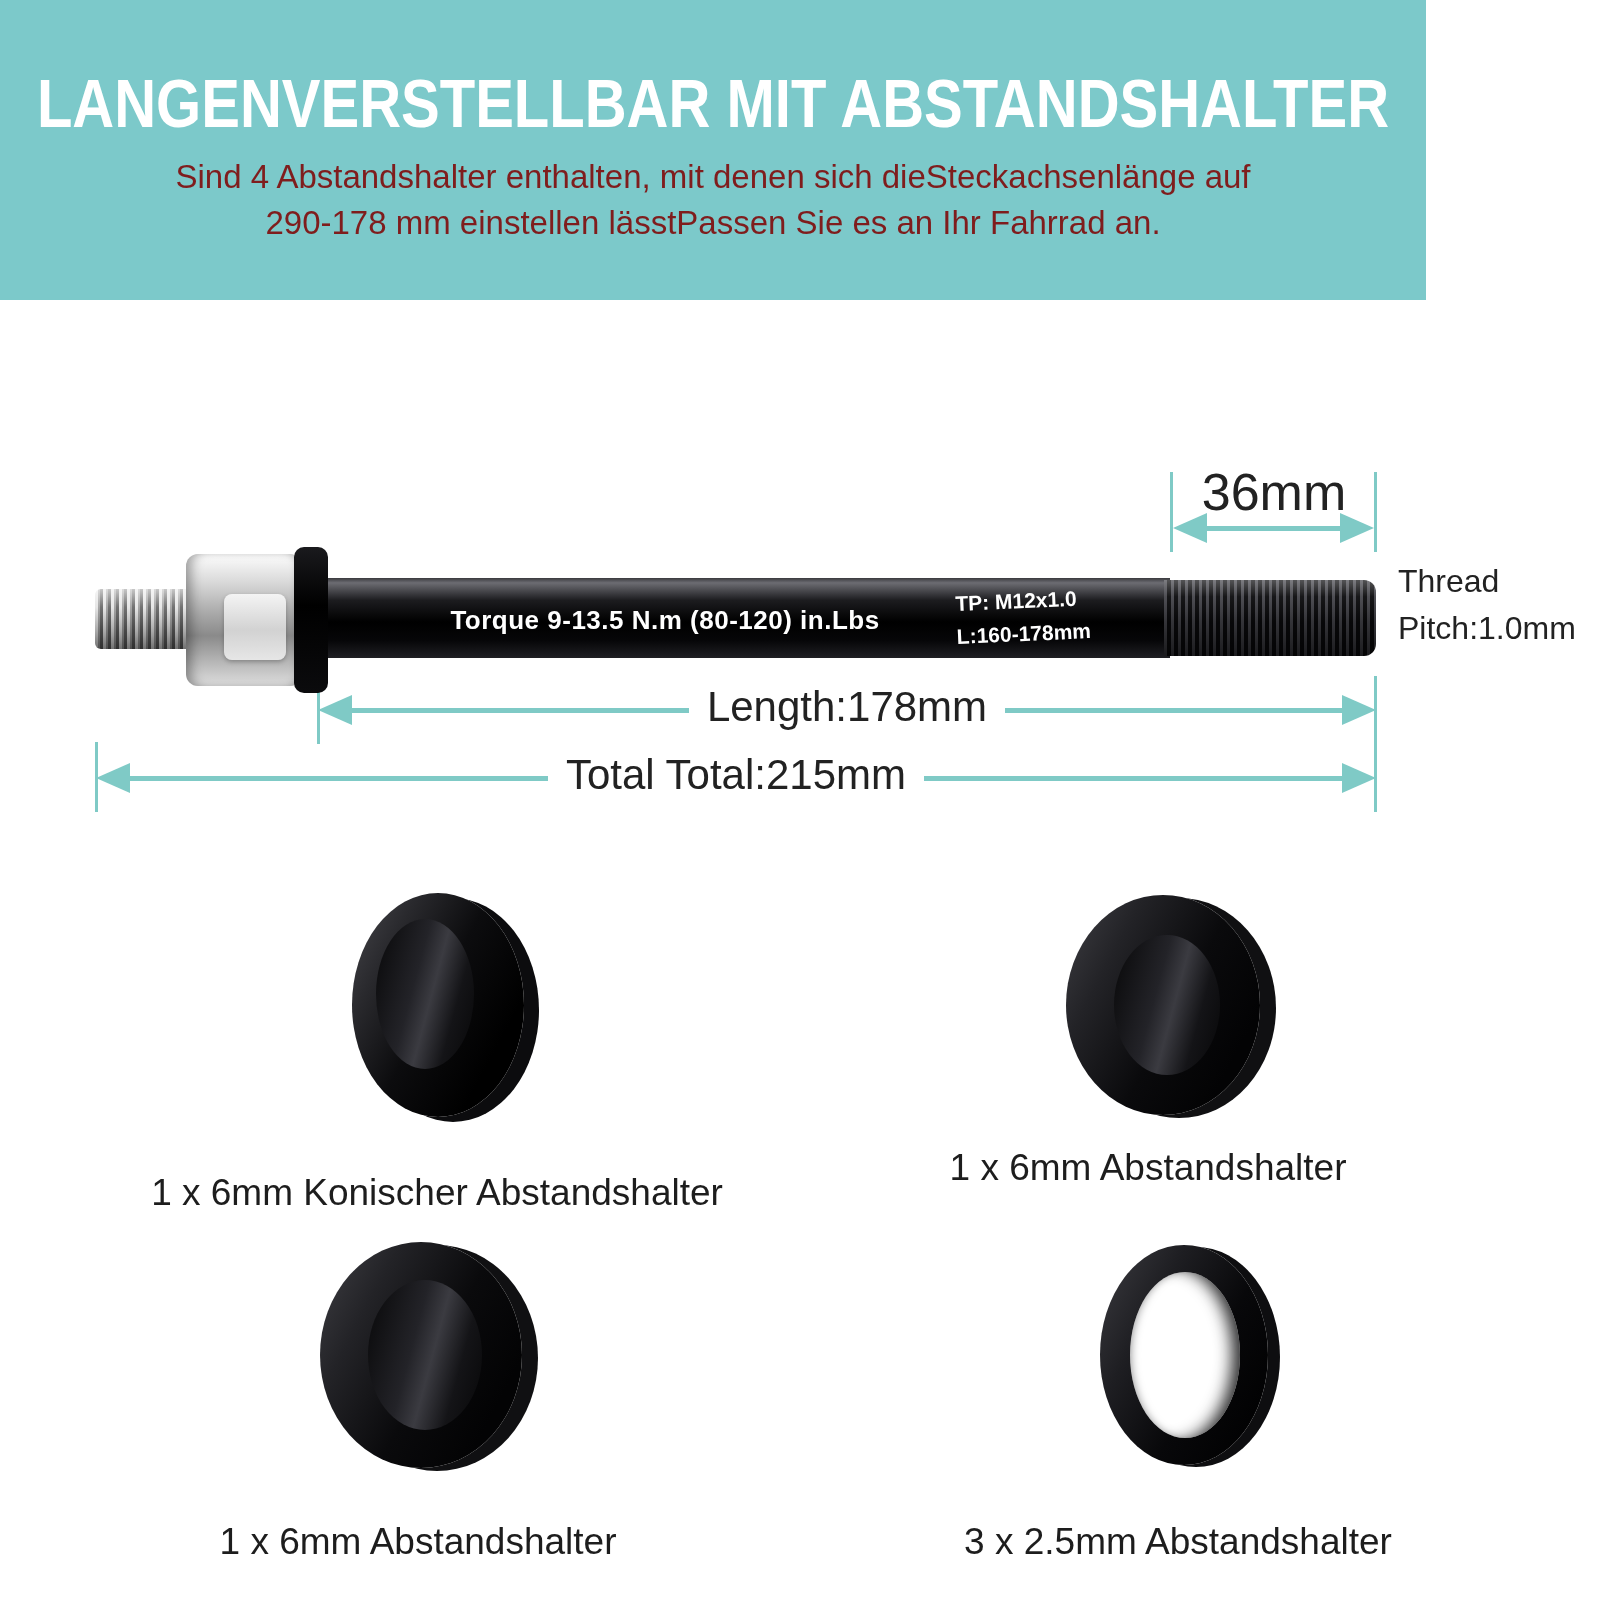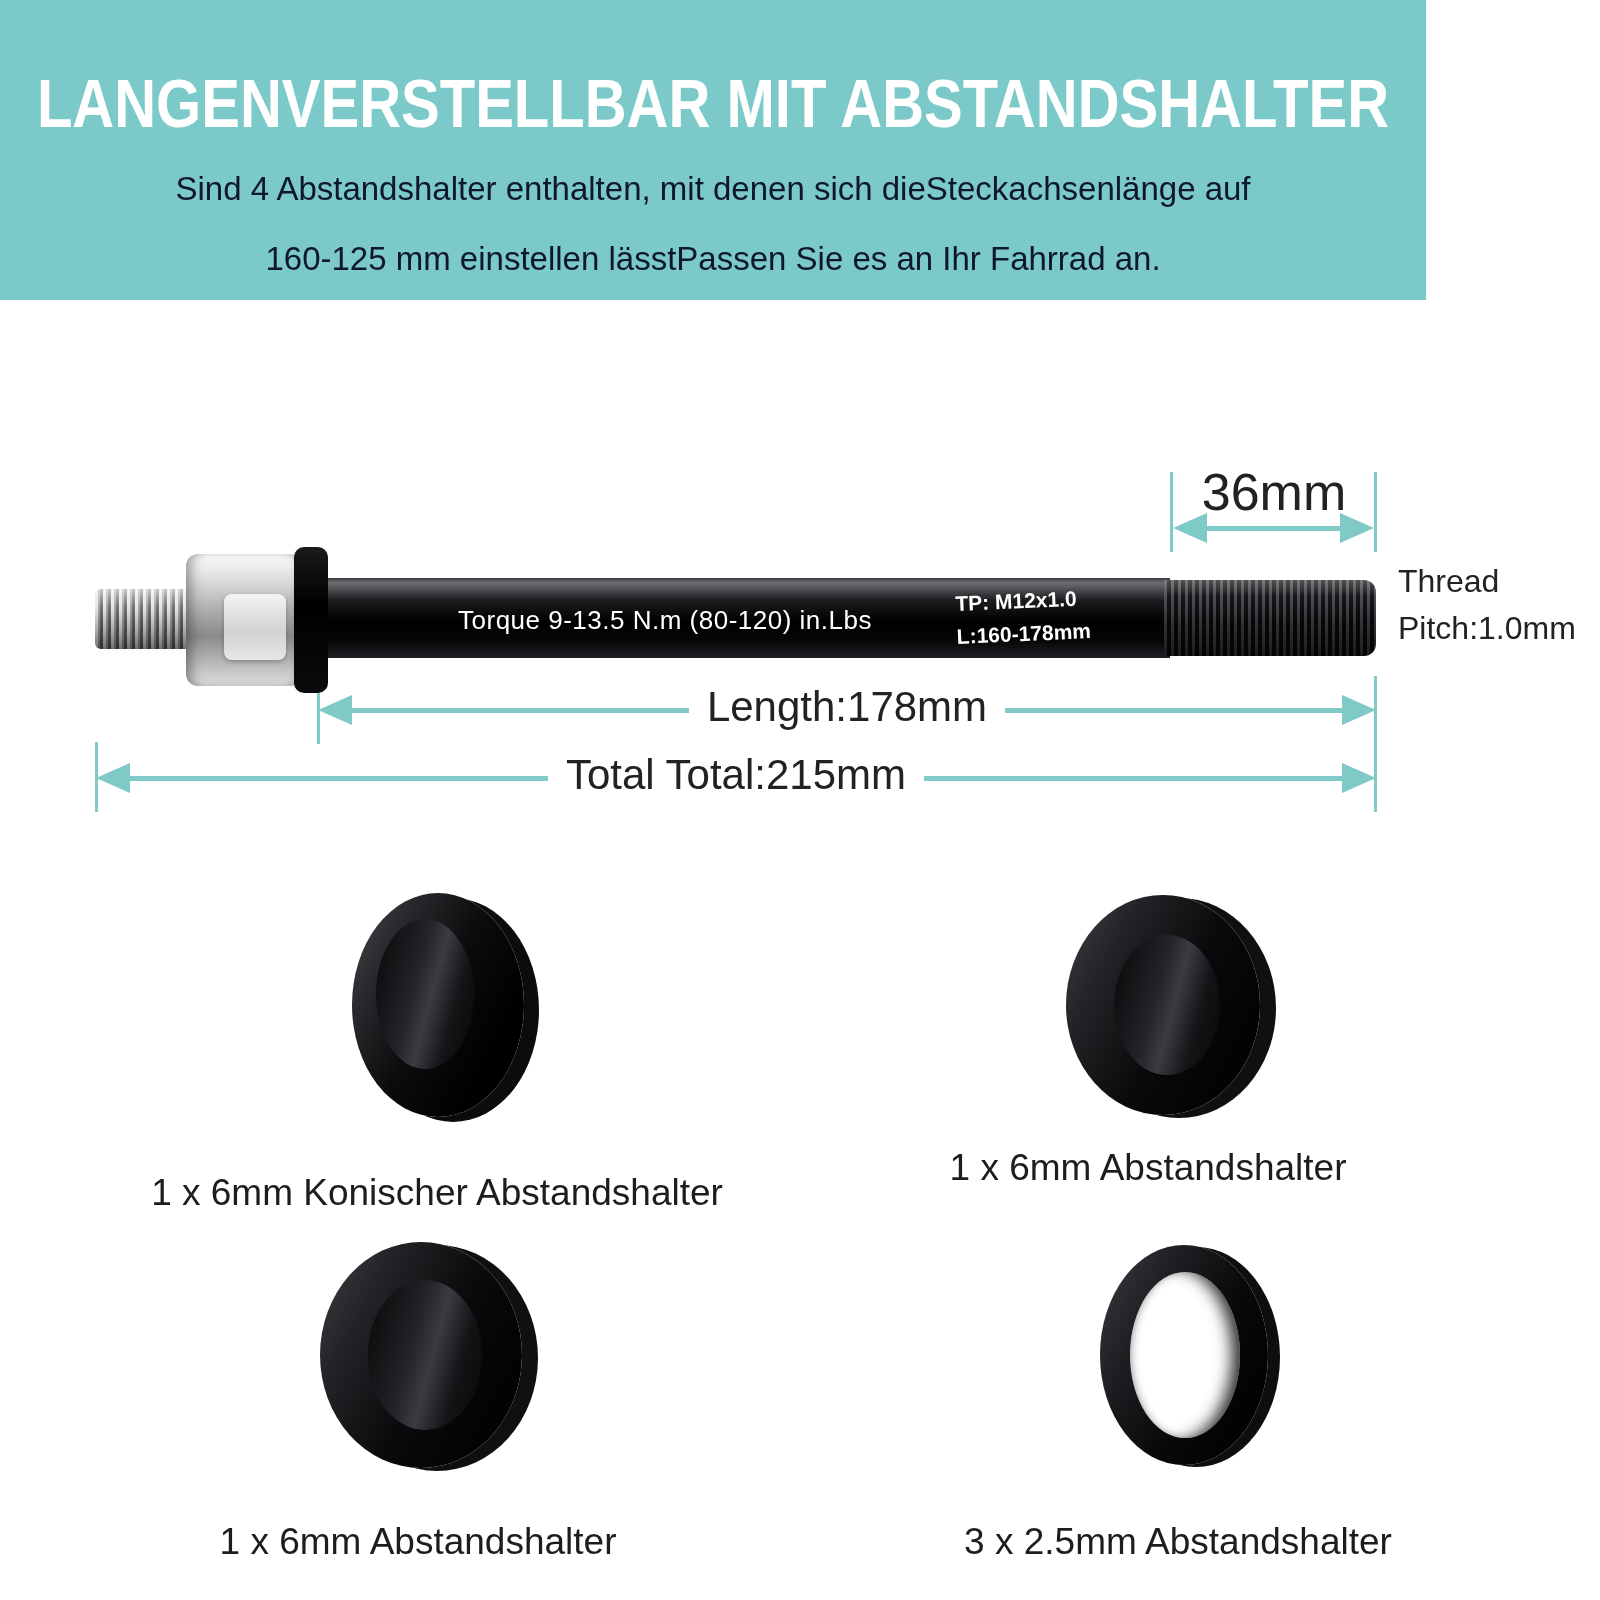--- a/index.html
+++ b/index.html
@@ -4,42 +4,42 @@
 <style>
   html,body{margin:0;padding:0;background:#fff;}
   .canvas{position:relative;width:1600px;height:1600px;background:#ffffff;overflow:hidden;
           font-family:"Liberation Sans", sans-serif;}
 
   
   .banner{position:absolute;left:0;top:0;width:1426px;height:300px;background:var(--teal-banner);
           display:flex;flex-direction:column;align-items:center;}
   .banner h1{margin:74px 0 22px 0;font-size:58px;font-weight:800;color:#fff;letter-spacing:0px;
              line-height:1;transform:scaleY(1.18);white-space:nowrap;}
-  .banner .sub{margin:12px;font-size:33px;color:#0f172a;line-height:46px;text-align:center;white-space:nowrap;}
+  .banner .sub{margin:0;font-size:33px;color:#7f1d1d;line-height:46px;text-align:center;white-space:nowrap;}
 
   
   .part{position:absolute;}
   .stub{left:95px;top:589px;width:103px;height:60px;border-radius:6px 2px 2px 6px;
         background-image:linear-gradient(180deg,rgba(255,255,255,.65) 0%,rgba(255,255,255,.12) 30%,rgba(0,0,0,.25) 70%,rgba(0,0,0,.5) 100%),
         repeating-linear-gradient(90deg,#e3e3e3 0 3px,#9b9b9b 3px 5px,#5f5f5f 5px 8px);}
   .head{left:186px;top:554px;width:116px;height:132px;border-radius:12px;
         background:linear-gradient(180deg,#fdfdfd 0%,#d8d8d8 22%,#a9a9a9 45%,#8a8a8a 62%,#b7b7b7 82%,#dedede 100%);
         box-shadow:inset 10px 0 12px -5px rgba(0,0,0,.35), inset -8px 0 10px -5px rgba(0,0,0,.35);}
   .facet{position:absolute;left:38px;top:40px;width:62px;height:66px;border-radius:8px;
          background:linear-gradient(180deg,#f4f4f4 0%,#d2d2d2 55%,#e6e6e6 100%);
          box-shadow:0 2px 4px rgba(0,0,0,.25);}
   .collar{left:294px;top:547px;width:34px;height:146px;border-radius:10px;
           background:linear-gradient(180deg,#1a1a1d 0%,#000 40%,#0b0b0d 100%);z-index:3;}
   .shaft{left:320px;top:578px;width:850px;height:80px;
          background:linear-gradient(180deg,#3a3a3e 0%,#6c6c72 6%,#1c1c1f 28%,#000 55%,#060608 78%,#202024 100%);}
   .threadsR{left:1164px;top:580px;width:212px;height:76px;border-radius:0 12px 12px 0;
         background-image:linear-gradient(180deg,rgba(255,255,255,.30) 0%,rgba(255,255,255,.05) 22%,rgba(0,0,0,.25) 55%,rgba(0,0,0,.6) 100%),
         repeating-linear-gradient(90deg,#45454b 0 3px,#0a0a0c 3px 7px);}
   .print{position:absolute;color:var(--print);z-index:4;}
-  .print.torque{left:420px;top:605px;width:490px;text-align:center;font-size:26px;font-weight:400;letter-spacing:.5px;white-space:nowrap;}
+  .print.torque{left:420px;top:605px;width:490px;text-align:center;font-size:26px;font-weight:700;letter-spacing:.5px;white-space:nowrap;}
   .print.spec{left:956px;top:584px;font-size:21px;font-weight:600;line-height:33px;transform:rotate(-2.5deg);white-space:nowrap;}
 
   
   .tick{position:absolute;width:3px;background:var(--teal-arrow);}
   .dim{position:absolute;display:flex;align-items:center;height:32px;}
   .ah{width:0;height:0;border-top:15px solid transparent;border-bottom:15px solid transparent;flex:0 0 auto;}
   .ah.l{border-right:34px solid var(--teal-arrow);}
   .ah.r{border-left:34px solid var(--teal-arrow);}
   .seg{flex:1 1 auto;height:5px;background:var(--teal-arrow);}
   .dimtext{font-size:42px;color:var(--ink);padding:0 18px;white-space:nowrap;transform:translateY(-3px);}
@@ -62,21 +62,21 @@
   .spacer-label{position:absolute;font-size:37px;color:#1d1d1d;text-align:center;white-space:nowrap;}
 </style>
 </head>
 <body>
 
 <div class="canvas">
 
   <header class="banner">
     <h1>LANGENVERSTELLBAR MIT ABSTANDSHALTER</h1>
     <p class="sub">Sind 4 Abstandshalter enthalten, mit denen sich dieSteckachsenlänge auf</p>
-    <p class="sub">160-125 mm einstellen lässtPassen Sie es an Ihr Fahrrad an.</p>
+    <p class="sub">290-178 mm einstellen lässtPassen Sie es an Ihr Fahrrad an.</p>
   </header>
 
   <div>
     <div class="part stub"></div>
     <div class="part shaft"></div>
     <div class="part threadsR"></div>
     <div class="part collar"></div>
     <div class="part head">
       <div class="facet"></div>
     </div>

